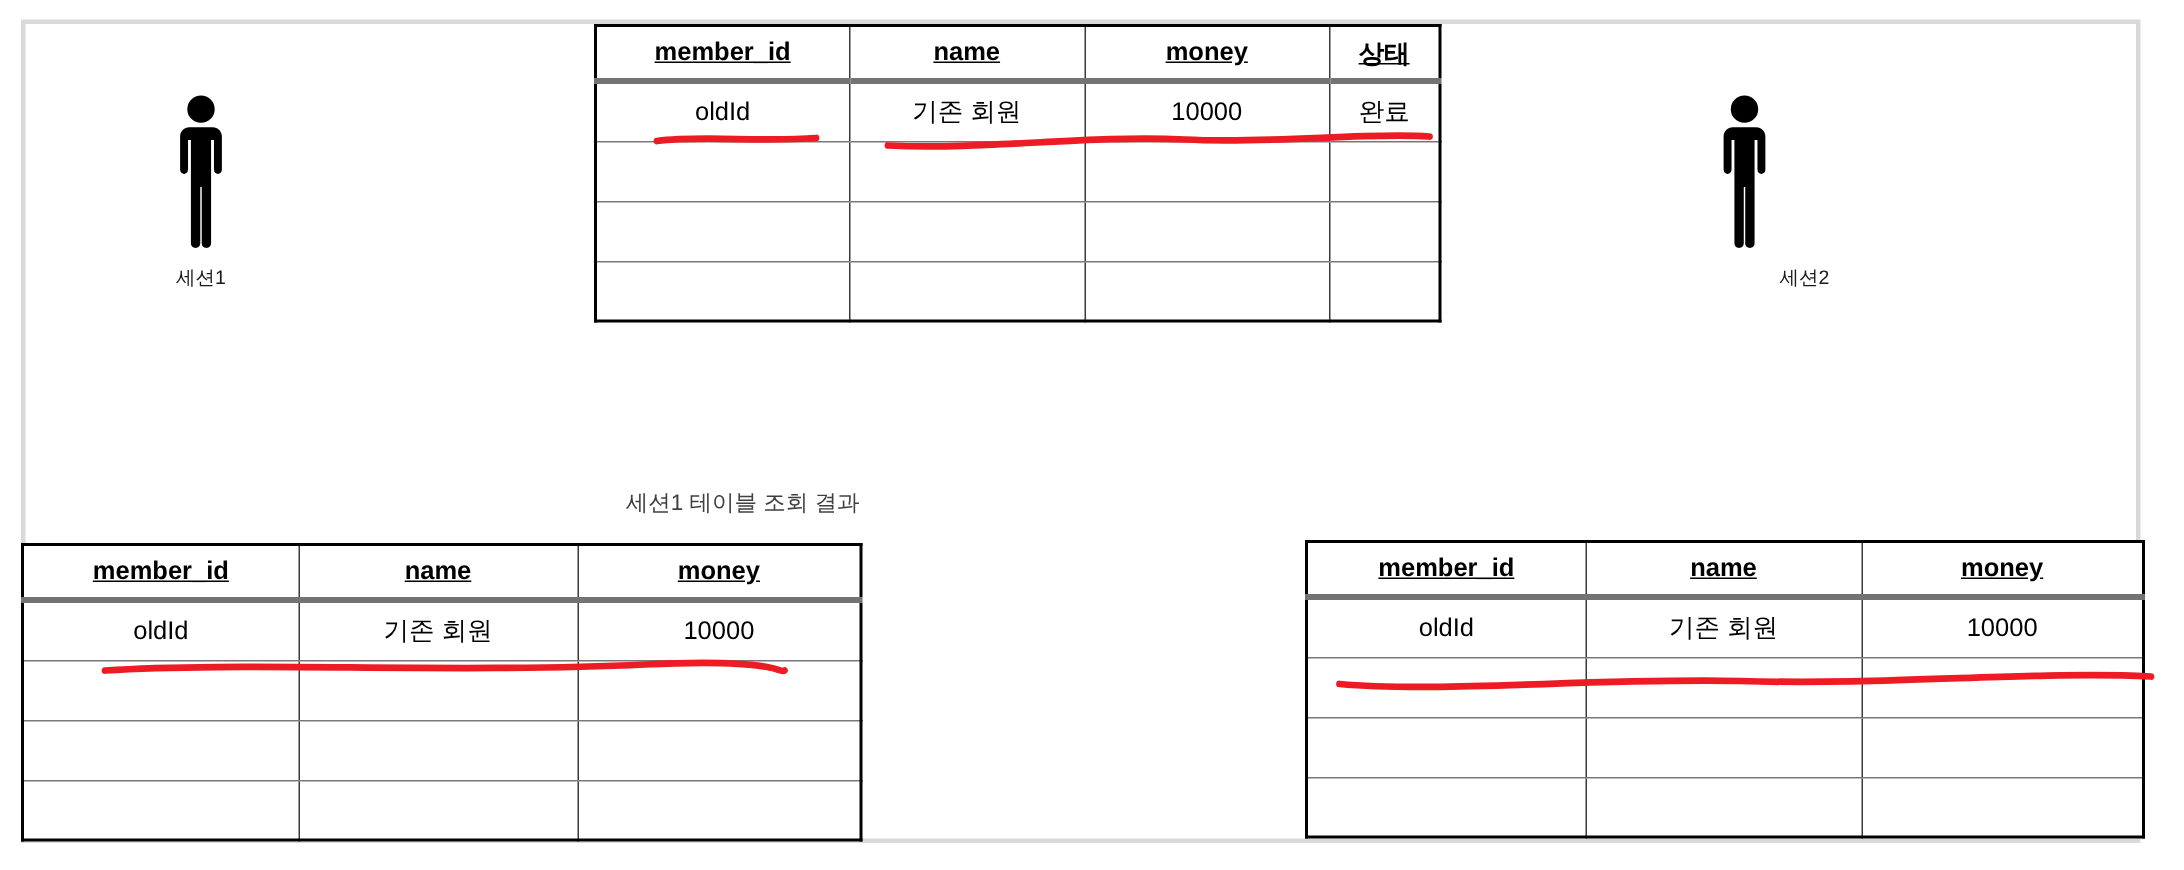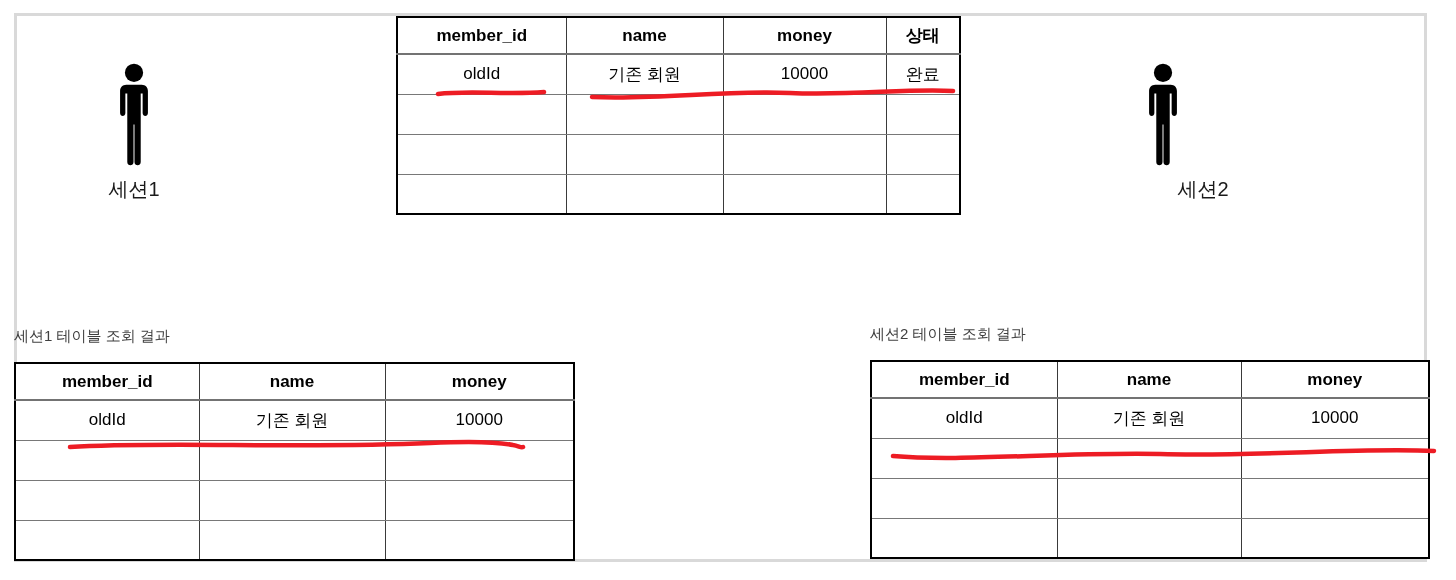--- a/index.html
+++ b/index.html
@@ -16,32 +16,32 @@
     position:absolute;border-collapse:collapse;table-layout:fixed;
     background:#ffffff;border:2px solid #000;
   }
   table.dtable th,table.dtable td{
     text-align:center;vertical-align:middle;padding:0 2px;overflow:hidden;white-space:nowrap;
     border-left:1px solid #3a3a3a;font-size:17px;
   }
   table.dtable th:first-child,table.dtable td:first-child{border-left:none;}
   table.dtable thead tr{height:37px;}
   table.dtable tbody tr{height:40px;}
-  table.dtable thead th{font-weight:bold;border-bottom:2px solid #737373;}
+  table.dtable thead th{font-weight:bold;border-bottom:4px solid #737373;text-decoration:underline;}
   table.dtable tbody td{border-bottom:1px solid #787878;margin-left:36px;}
   table.dtable tbody tr:last-child td{border-bottom:none;}
   
   .table-caption{
-    position:absolute;text-align:left;font-size:15px;color:#3f3f3f;height:20px;line-height:20px;
+    position:absolute;text-align:right;font-size:15px;color:#3f3f3f;height:20px;line-height:20px;
   }
   
   .person{position:absolute;}
   .person svg{display:block;}
   .person-label{
-    position:absolute;width:80px;text-align:center;font-size:20px;color:#1a1a1a;
+    position:absolute;width:80px;text-align:center;font-size:13px;color:#1a1a1a;
   }
   
   svg.annot-layer{
     position:absolute;left:0;top:0;width:1456px;height:580px;pointer-events:none;z-index:5;
   }
   svg.annot-layer path{fill:none;stroke-width:4.5px;stroke-linecap:round;stroke-linejoin:round;}
 </style>
 </head>
 <body>
 
@@ -139,21 +139,20 @@
           <td></td>
         </tr>
         <tr>
           <td></td>
           <td></td>
           <td></td>
         </tr>
       </tbody>
     </table>
 
-  <div class="table-caption" style="left: 870px; top: 324px; width: 558px; color: rgb(63, 63, 63);">세션2 테이블 조회 결과</div>
   <table class="dtable" style="left:870px;top:360px;width:558px;">
       <colgroup>
         <col style="width: 186px;">
         <col style="width: 184px;">
         <col style="width: 188px;">
       </colgroup>
       <thead>
         <tr>
           <th>member_id</th>
           <th>name</th>

